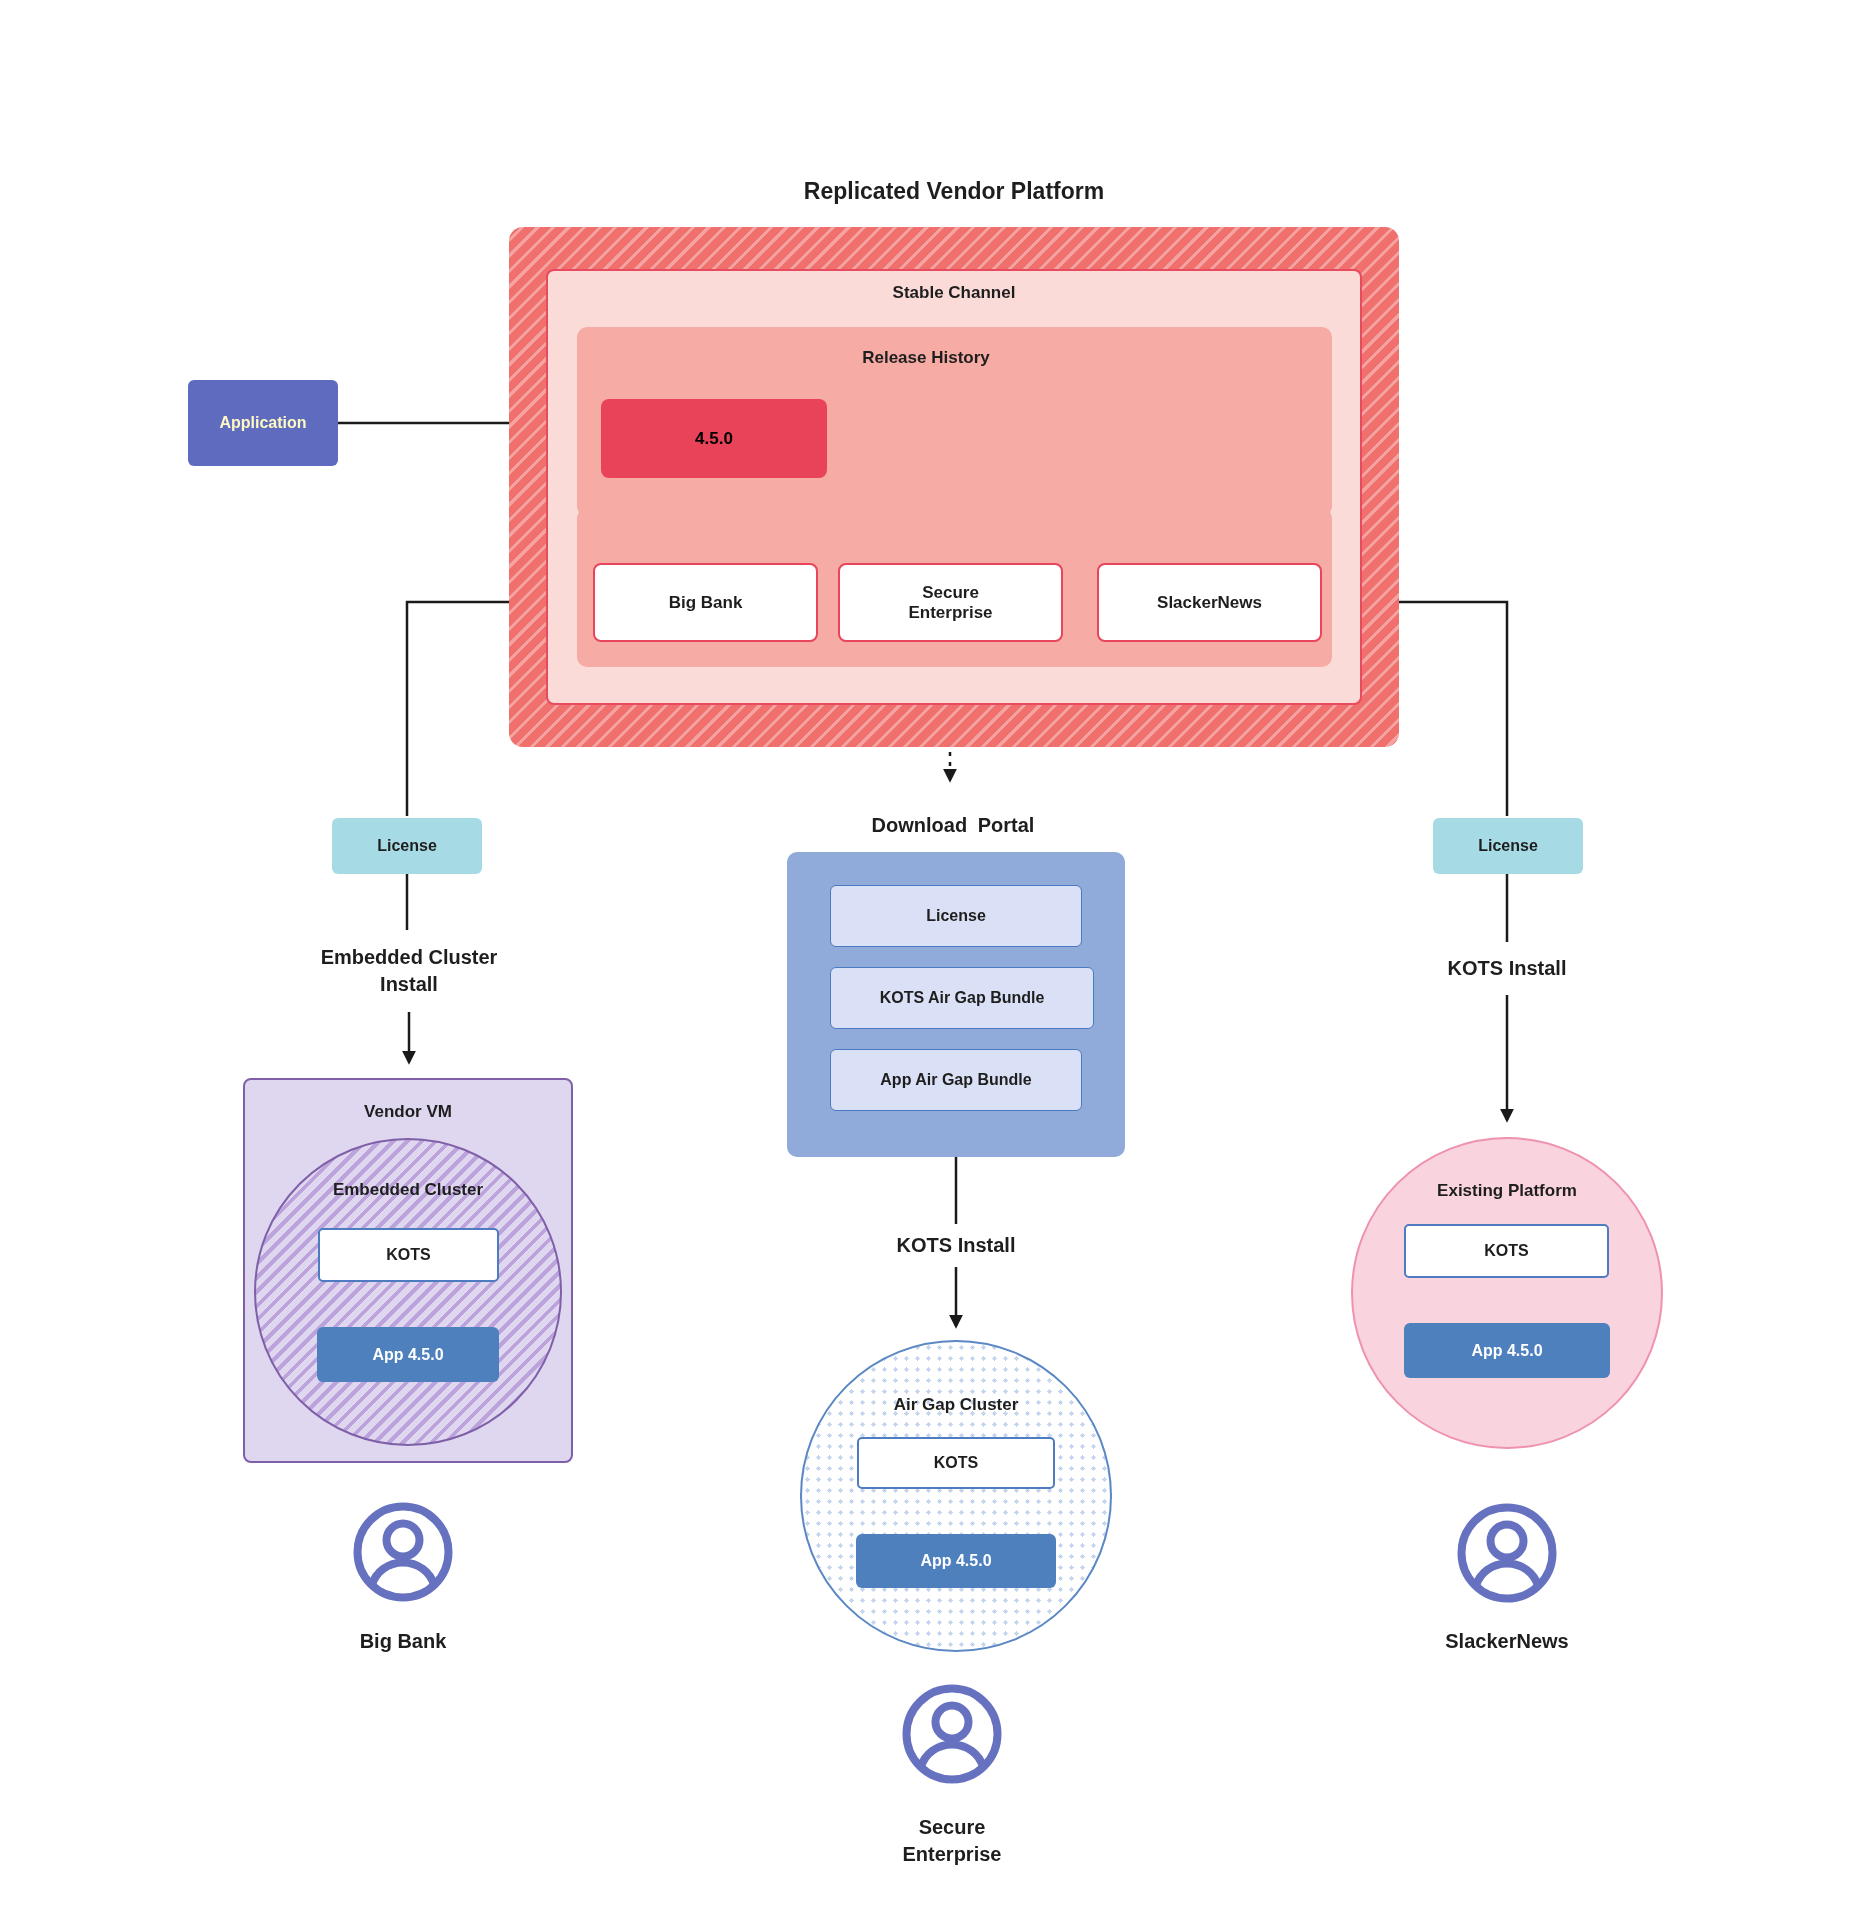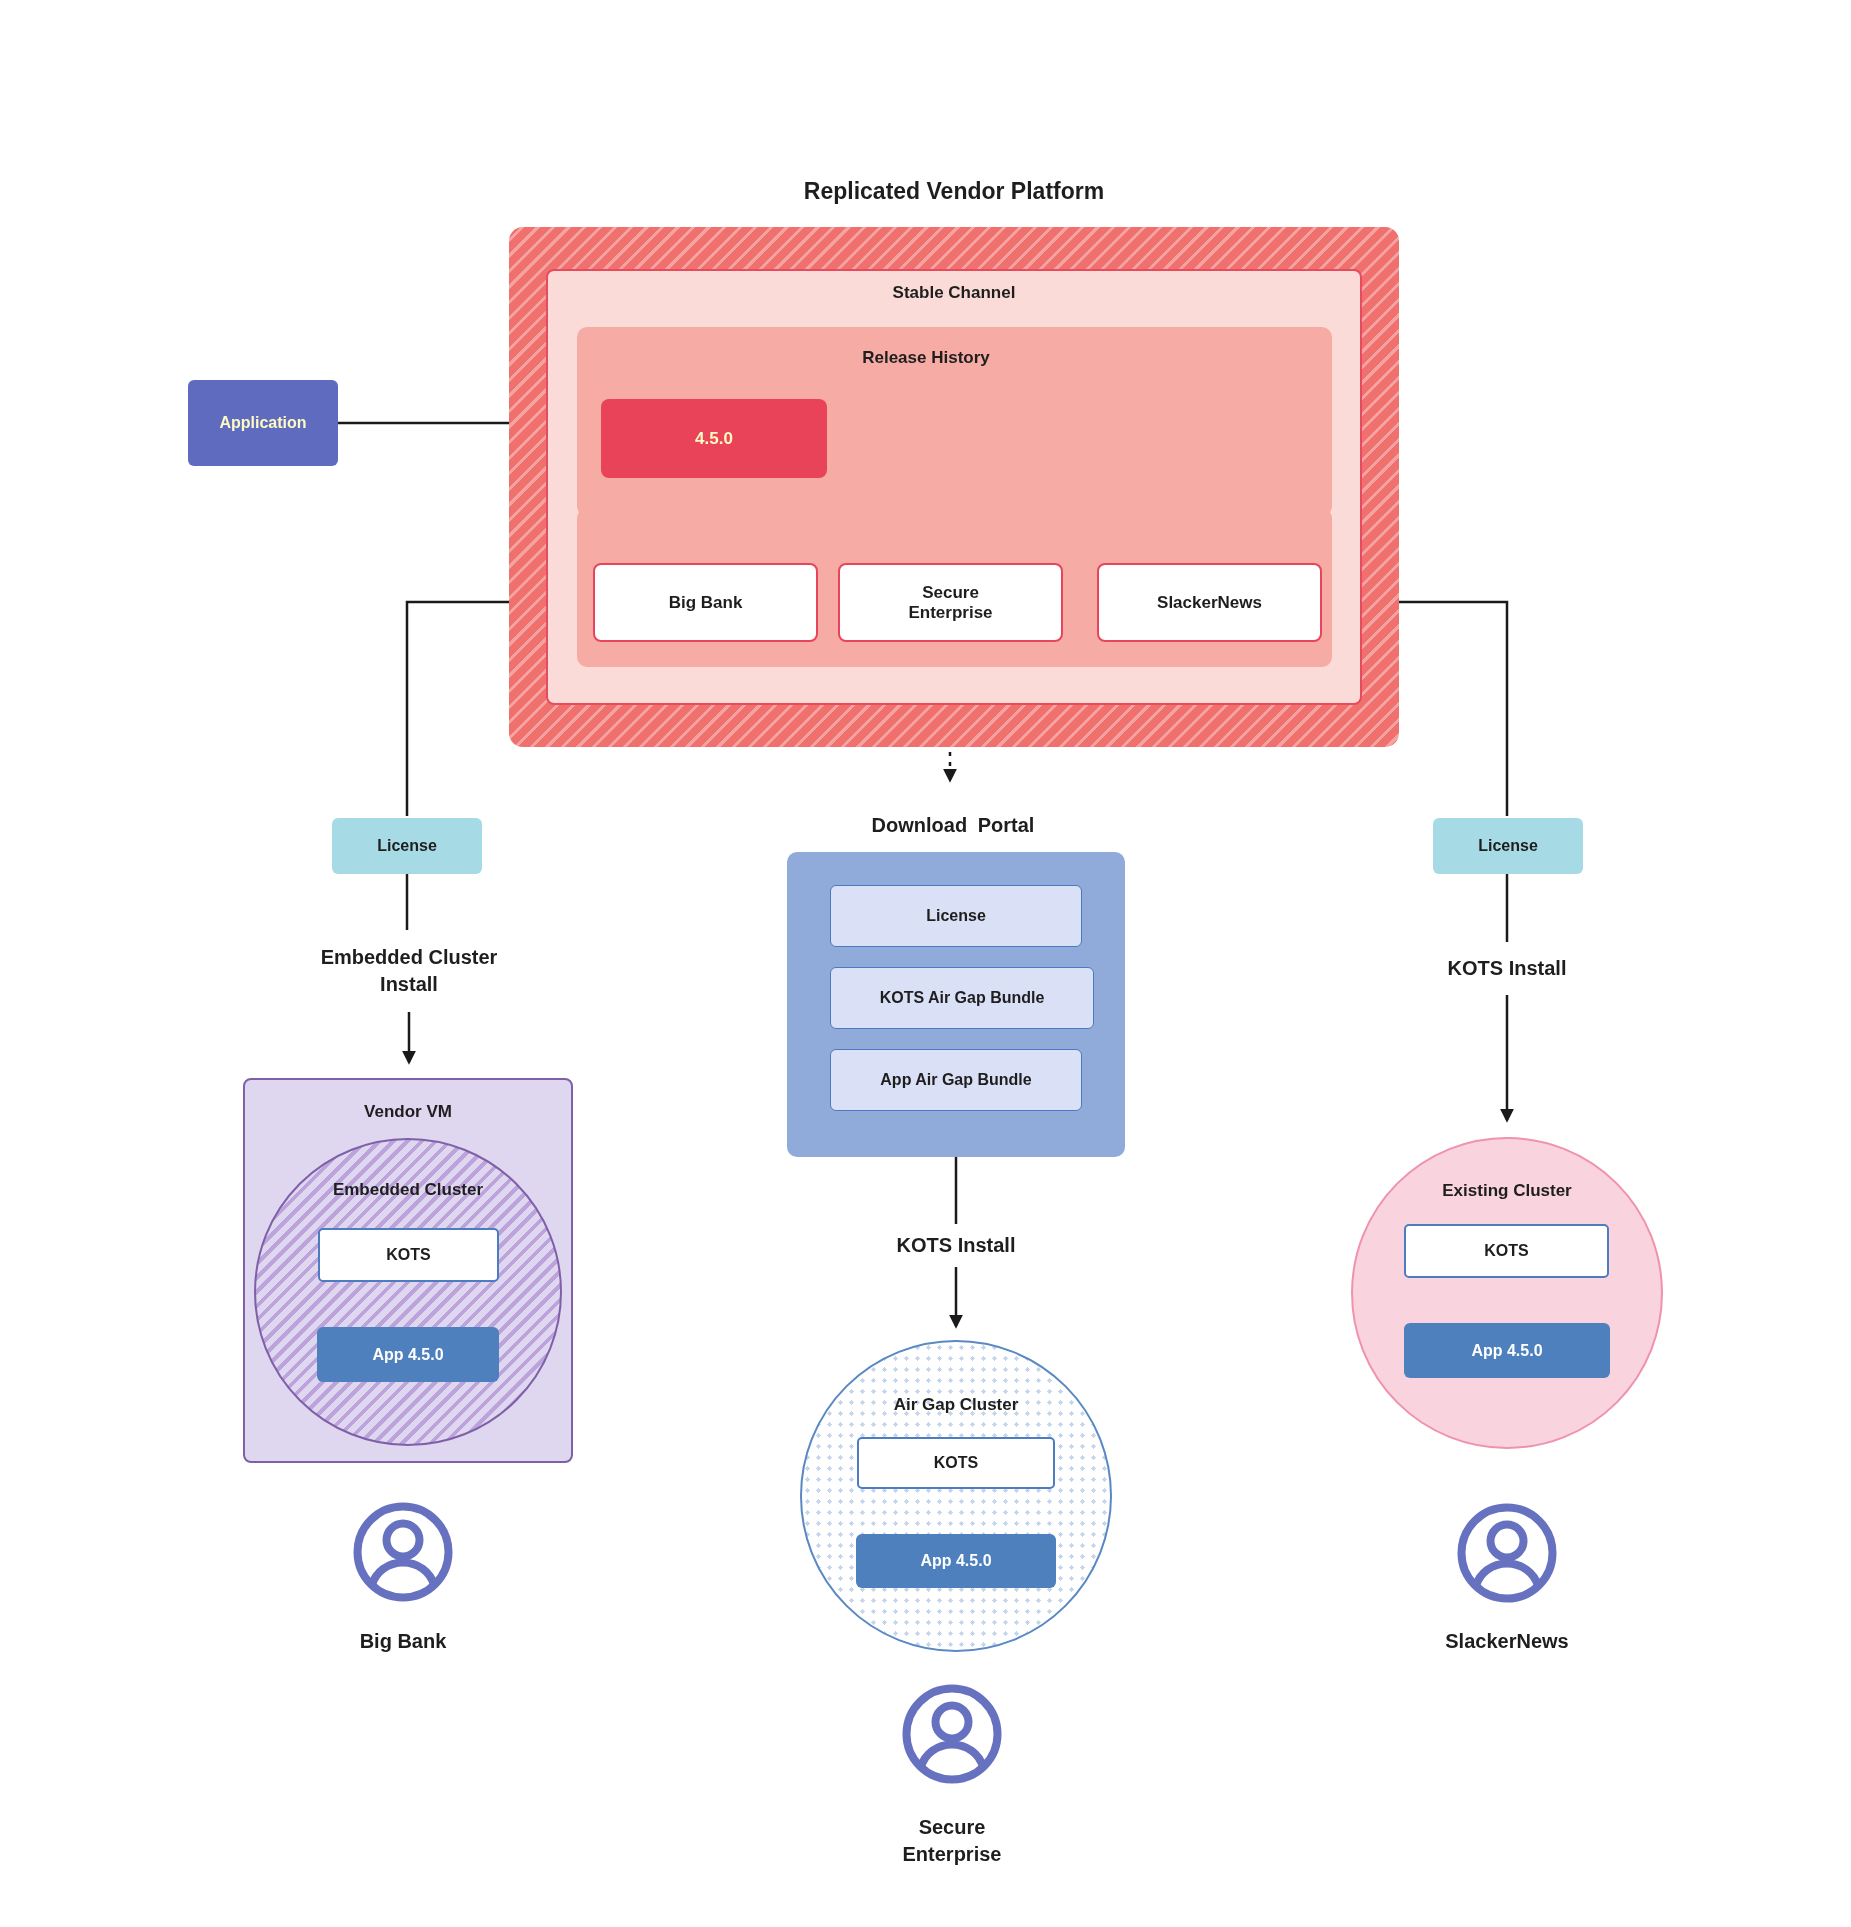--- a/index.html
+++ b/index.html
@@ -9,21 +9,21 @@
   .center{display:flex;align-items:center;justify-content:center;text-align:center;}
   .lbl{font-weight:600;}
 
   
   .outer-hatch{
     background:repeating-linear-gradient(135deg,#f0706e 0,#f0706e 8px,#f5a3a1 8px,#f5a3a1 11px);
     border-radius:14px;
   }
   .stable{background:#fbdbd8;border:2px solid #e94b5e;border-radius:8px;}
   .salmon{background:#f6aba4;border-radius:10px;}
-  .rel-red{background:#e84358;border-radius:8px;color:#fef9c3;font-weight:600;font-size:17px;}
+  .rel-red{background:#e84358;border-radius:8px;color:#000000;font-weight:600;font-size:17px;}
   .box-white-red{background:#fff;border:2px solid #e8455c;border-radius:8px;font-weight:600;font-size:17px;}
   .sec-label{font-size:17px;font-weight:600;}
 
   .app-box{background:#5e6bbe;color:#fef9c3;border-radius:6px;font-weight:600;font-size:16px;}
   .license-tag{background:#a6dbe5;border-radius:6px;font-weight:600;font-size:16px;}
 
   .flow-label{font-size:20px;font-weight:600;line-height:1.35;}
 
   
   .portal{background:#90abd9;border-radius:10px;}
@@ -166,21 +166,21 @@
   <div class="abs person-label center" style="left:852px;top:1814px;width:200px;">
     <span class="wrap-narrow" style="max-width:120px;">Secure Enterprise</span>
   </div>
 
   <div class="abs license-tag center" style="left:1433px;top:818px;width:150px;height:56px;">
     <span>License</span>
   </div>
   <div class="abs flow-label" style="left:1407px;top:955px;width:200px;text-align:center;">KOTS Install</div>
 
   <div class="abs pink-circle" style="left:1351px;top:1137px;width:312px;height:312px;"></div>
-  <div class="abs circle-label" style="left:1351px;top:1181px;width:312px;text-align:center;">Existing Cluster</div>
+  <div class="abs circle-label" style="left:1351px;top:1181px;width:312px;text-align:center;">Existing Platform</div>
   <div class="abs kots-box center" style="left:1404px;top:1224px;width:205px;height:54px;">
     <span>KOTS</span>
   </div>
   <div class="abs app-blue center" style="left:1404px;top:1323px;width:206px;height:55px;">
     <span>App 4.5.0</span>
   </div>
 
   <svg class="abs" style="left:1457px;top:1503px;" width="100" height="100" viewBox="0 0 100 100">
     <circle cx="50" cy="50" r="45.5" fill="none" stroke="#6672c0" stroke-width="8"></circle>
     <circle cx="50" cy="38" r="16.5" fill="none" stroke="#6672c0" stroke-width="8"></circle>

